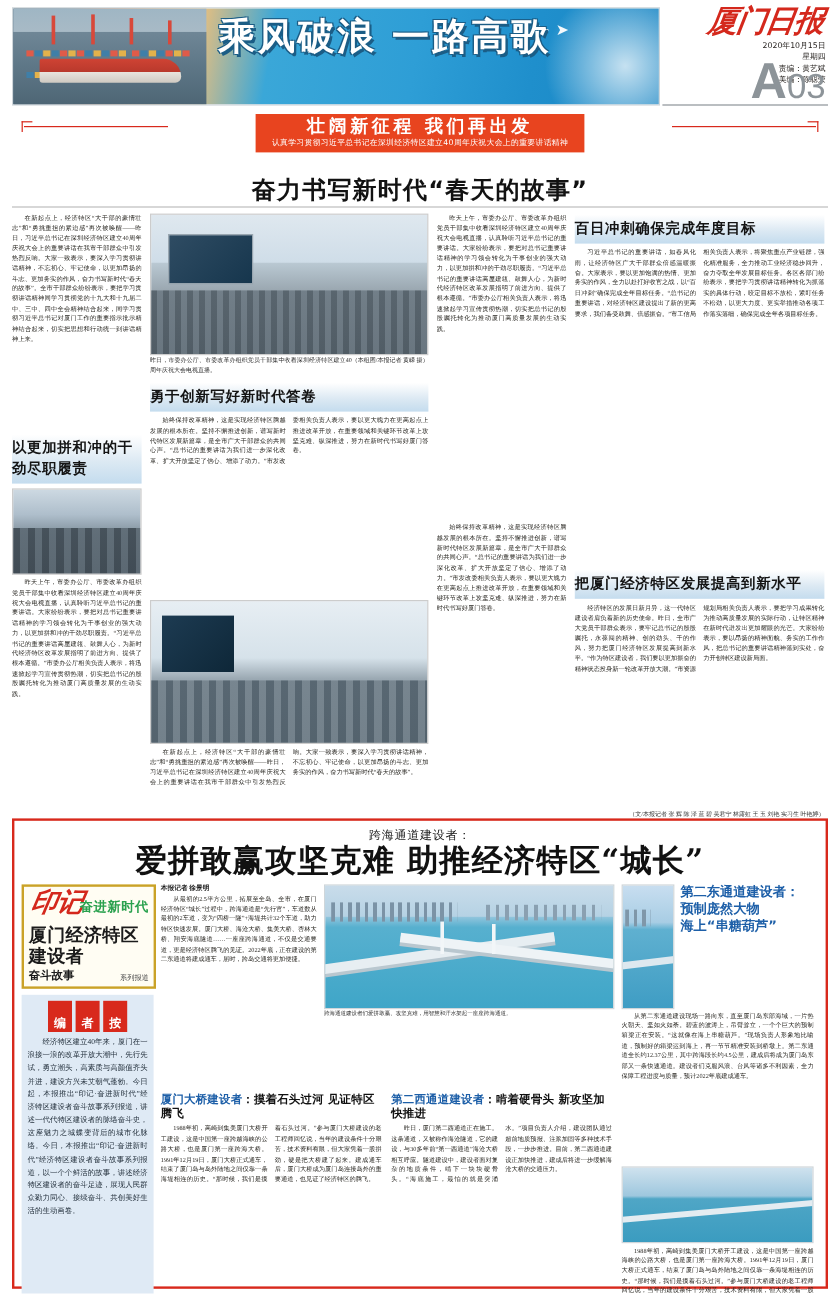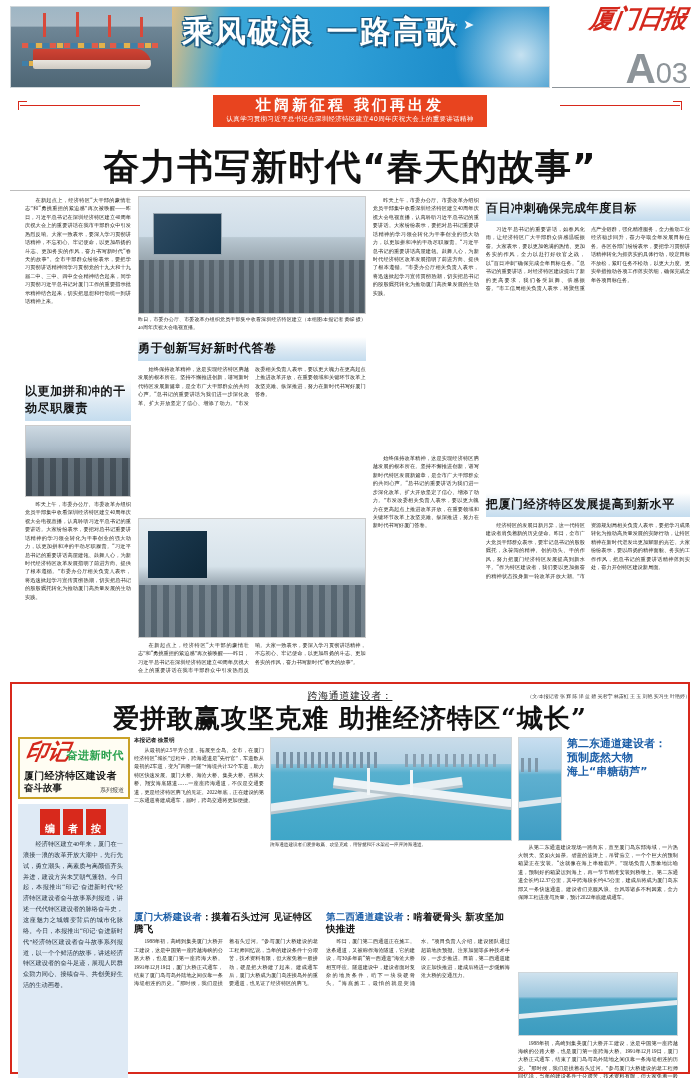--- a/index.html
+++ b/index.html
@@ -96,33 +96,33 @@
     color:#fff; font-family:"DejaVu Sans","Liberation Sans",sans-serif;
     font-size:6.5px; letter-spacing:.3px; line-height:1.3; margin-top:1px;
   }
   .corner { position:absolute; width:9px; height:9px; border:1px solid #d8291c; }
   .corner.tr { right:8px; top:6px; border-left:none; border-bottom:none; }
   .corner.tl { left:8px; top:6px; border-right:none; border-bottom:none; }
 
   .headline {
     text-align:center;
     font-family:"DejaVu Sans","Liberation Sans",sans-serif;
-    font-weight:bold; font-size:36px; letter-spacing:1px;
+    font-weight:bold; font-size:20px; letter-spacing:1px;
     color:#121212; line-height:1.12; margin:5px 0 3px;
   }
   .subhead {
     text-align:center; font-size:11.5px; color:#1b1b1b; letter-spacing:.2px;
     font-family:"Liberation Serif",serif; margin-bottom:5px;
   }
   .hr-thin { height:1px; background:#bdbdbd; margin:3px 0 5px; }
 
   
   .cols { display:flex; gap:7px; }
   .col { }
-  .c1 { width:108px;margin-left:15px; }
+  .c1 { width:108px; }
   .c2 { width:232px; }
   .c3 { width:108px; }
   .c4 { width:208px; }
 
   .body-text {
     font-size:5.2px; line-height:1.62; text-align:justify; color:#26241f;
     font-family:"Liberation Serif",serif;
     text-indent:2em;
   }
   .body-text p { margin:0 0 1px; }
@@ -168,21 +168,21 @@
     background:repeating-linear-gradient(90deg,#3f4a53 0 6px,#5d6a74 6px 12px); opacity:.9;}
 
   
   .feature {
     position:absolute; left:10px; right:10px; bottom:4px; top:682px;
     border:2px solid #d8291c; padding:5px 6px;
   }
   .feature-inner { border:0; height:100%; position:relative; }
   .feat-kicker {
     text-align:center; font-size:10px; color:#1b1b1b; letter-spacing:.6px;
-    font-family:"DejaVu Sans","Liberation Sans",sans-serif; margin-bottom:1px;text-decoration:underline;
+    font-family:"DejaVu Sans","Liberation Sans",sans-serif; margin-bottom:1px;
   }
   .feat-headline {
     text-align:center;
     font-family:"DejaVu Serif","Liberation Serif",serif;
     font-weight:bold; font-size:26px; letter-spacing:1px; color:#111;
     line-height:1.1; margin-bottom:4px;
   }
   .logo-badge {
     width:112px; border:2px solid #caa227; padding:3px 4px 2px; position:relative;
     background:#fffdf3; margin-bottom:5px;
@@ -193,21 +193,21 @@
     font-family:"Liberation Serif",serif; font-style:italic; font-weight:bold;
     font-size:22px; color:#d4281c; transform:skewX(-10deg); line-height:1;
   }
   .lb-slogan {
     position:absolute; right:0px; top:6px;
     font-family:"DejaVu Sans","Liberation Sans",sans-serif; font-weight:bold;
     font-size:11px; color:#2aa14e; letter-spacing:.5px;
   }
   .lb-l1 {
     font-family:"DejaVu Sans","Liberation Sans",sans-serif; font-weight:bold;
-    font-size:10px; color:#1b1b1b; letter-spacing:.3px; line-height:1.25;
+    font-size:15px; color:#1b1b1b; letter-spacing:.3px; line-height:1.25;
   }
   .lb-l2 { display:flex; align-items:flex-end; justify-content:space-between;gap:16px; }
   .lb-l2 b { font-family:"DejaVu Sans","Liberation Sans",sans-serif; font-size:9.5px; color:#1b1b1b; }
   .lb-l2 span { font-size:6px; color:#444; }
 
   .editor-box { background:#dfeaf5; padding:5px 5px 6px; }
   .eb-title { display:flex; gap:3px; justify-content:center; margin-bottom:4px; }
   .eb-title i {
     display:block; width:20px; height:26px; background:#d8291c; color:#fff;
     font-family:"DejaVu Sans","Liberation Sans",sans-serif; font-weight:bold;
@@ -287,20 +287,26 @@
       <div class="ship"></div>
       <div class="spray"></div>
       <div class="birds">➤➤</div>
       <div class="banner-text">
         <div class="banner-title">乘风破浪 一路高歌</div>
       </div>
     </div>
 
     <div class="nameplate">
       <div class="np-logo">厦门日报</div>
+      <div class="np-meta">
+        <div>2020年10月15日</div>
+        <div>星期四</div>
+        <div>责编：黄艺斌</div>
+        <div>美编：陈聪荣</div>
+      </div>
       <div class="np-page">
         <span class="a">A</span><span class="n">03</span>
       </div>
       <div class="np-rule"></div>
     </div>
   </div>
 
   <div class="topsec">
 
     <div class="kicker-wrap">

